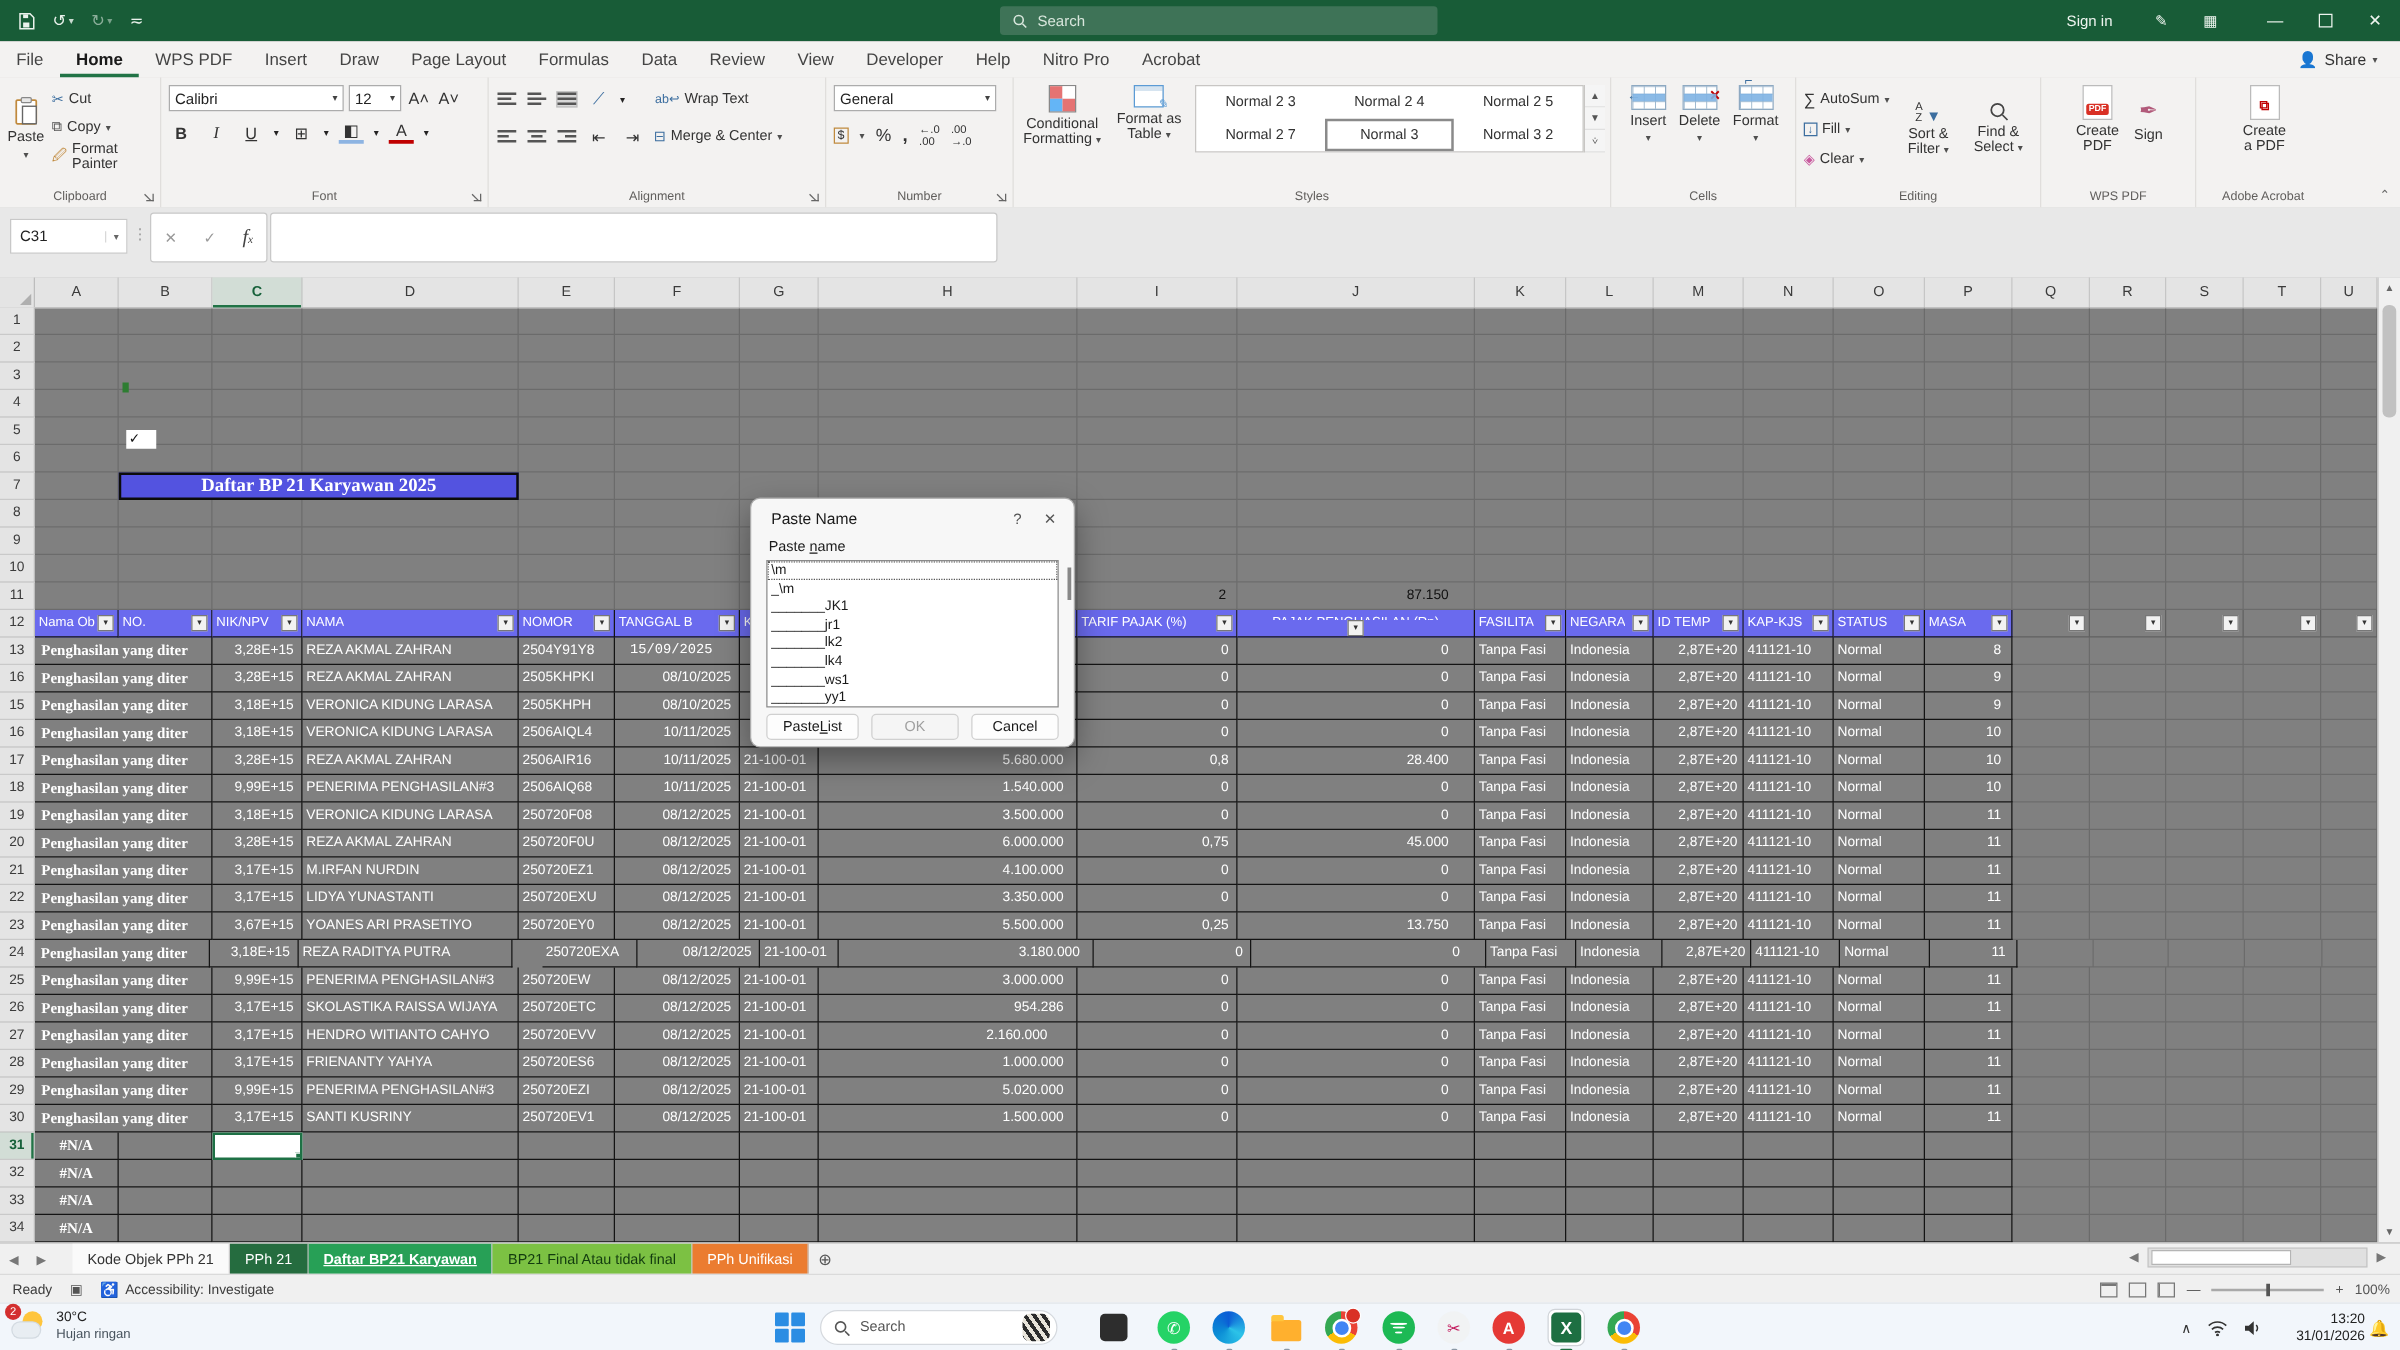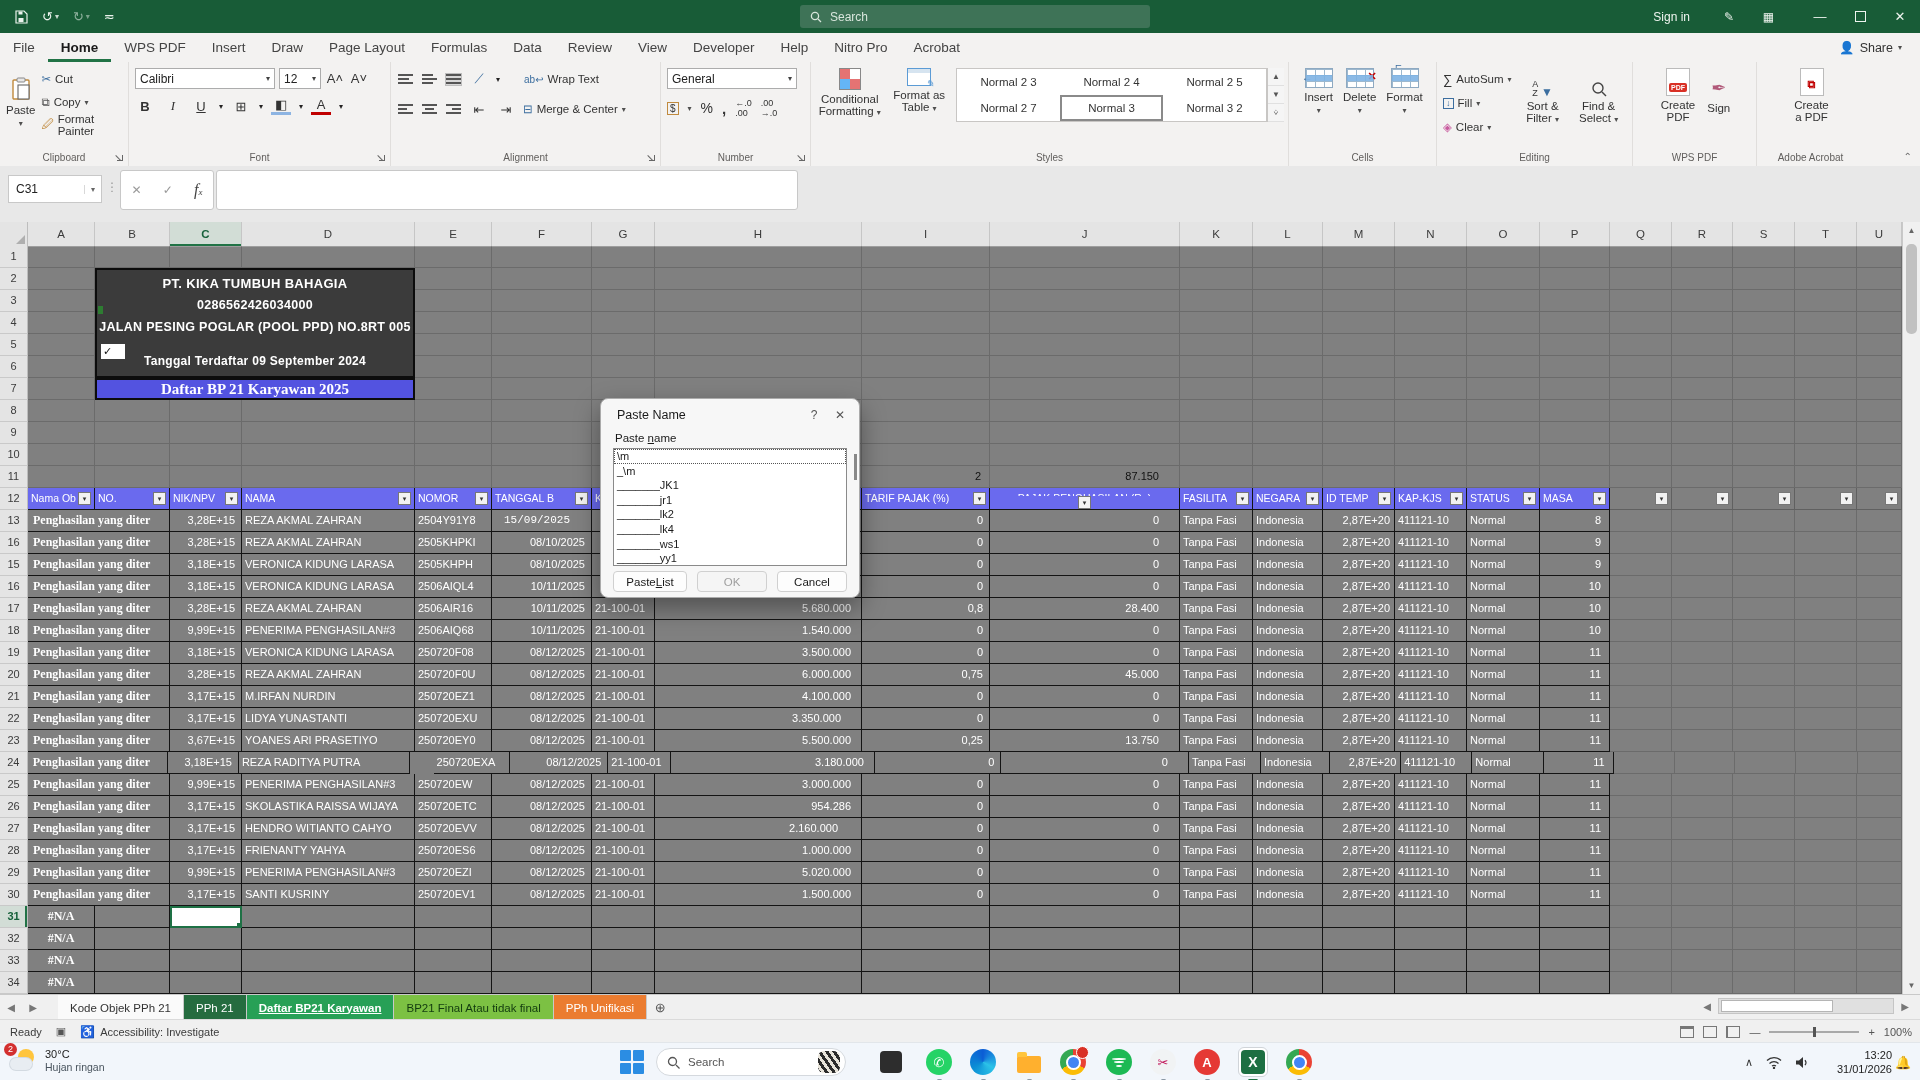--- a/index.html
+++ b/index.html
@@ -1085,21 +1085,21 @@
         <div class="cell base" style="width: 45px;"></div>
       </div>
       <div class="grow">
         <div class="rowhead">22</div>
         <div class="cell dk colA" style="width: 142px;">Penghasilan yang diter</div>
         <div class="cell dk ar" style="width: 72px; padding-right: 6px;">3,17E+15</div>
         <div class="cell dk al" style="width: 173px;">LIDYA YUNASTANTI</div>
         <div class="cell dk al" style="width: 77px;">250720EXU</div>
         <div class="cell dk ar" style="width: 100px; padding-right: 6px;">08/12/2025</div>
         <div class="cell dk al" style="width: 63px;">21-100-01</div>
-        <div class="cell dk ar" style="width: 207px; padding-right: 20px;">3.350.000</div>
+        <div class="cell dk ar" style="width: 207px; padding-right: 10px;">3.350.000</div>
         <div class="cell dk ar" style="width: 128px; padding-right: 6px;">0</div>
         <div class="cell dk ar" style="width: 190px; padding-right: 20px;">0</div>
         <div class="cell dk al" style="width: 73px;">Tanpa Fasi</div>
         <div class="cell dk al" style="width: 70px;">Indonesia</div>
         <div class="cell dk ar" style="width: 72px; padding-right: 4px;">2,87E+20</div>
         <div class="cell dk al" style="width: 72px;">411121-10</div>
         <div class="cell dk al" style="width: 73px;">Normal</div>
         <div class="cell dk ar" style="width: 70px; padding-right: 8px;">11</div>
         <div class="cell base" style="width: 62px;"></div>
         <div class="cell base" style="width: 61px;"></div>
@@ -1384,26 +1384,20 @@
         <div class="cell dk" style="width: 73px;"></div>
         <div class="cell dk" style="width: 70px;"></div>
         <div class="cell base" style="width: 62px;"></div>
         <div class="cell base" style="width: 61px;"></div>
         <div class="cell base" style="width: 62px;"></div>
         <div class="cell base" style="width: 62px;"></div>
         <div class="cell base" style="width: 45px;"></div>
       </div>
     </div>
 
-  <div class="abs" id="company">
-    <div class="l" style="top:6px;font-size:13px;">PT. KIKA TUMBUH BAHAGIA</div>
-    <div class="l" style="top:28px;font-size:12.5px;">0286562426034000</div>
-    <div class="l" style="top:50px;font-size:12.5px;">JALAN PESING POGLAR (POOL PPD) NO.8RT 005</div>
-    <div class="l" style="top:84px;font-size:12px;">Tanggal Terdaftar 09 September 2024</div>
-  </div>
   <div class="abs" id="greenmark"></div>
   <div class="abs" id="chkbox">✓</div>
   <div class="abs" id="banner">Daftar BP 21 Karyawan 2025</div>
 
   <div class="abs" id="vscroll">
     <div class="arr">▲</div>
     <div id="vthumb"></div>
     <div class="arr dn">▼</div>
   </div>
 

